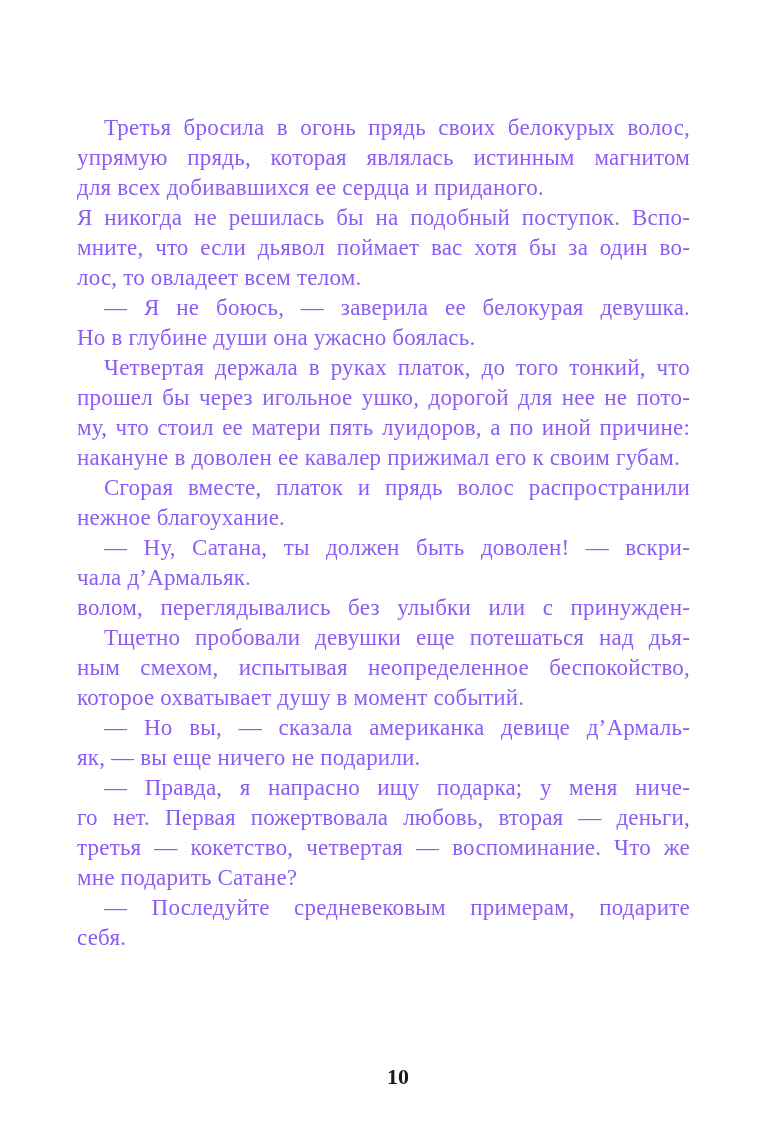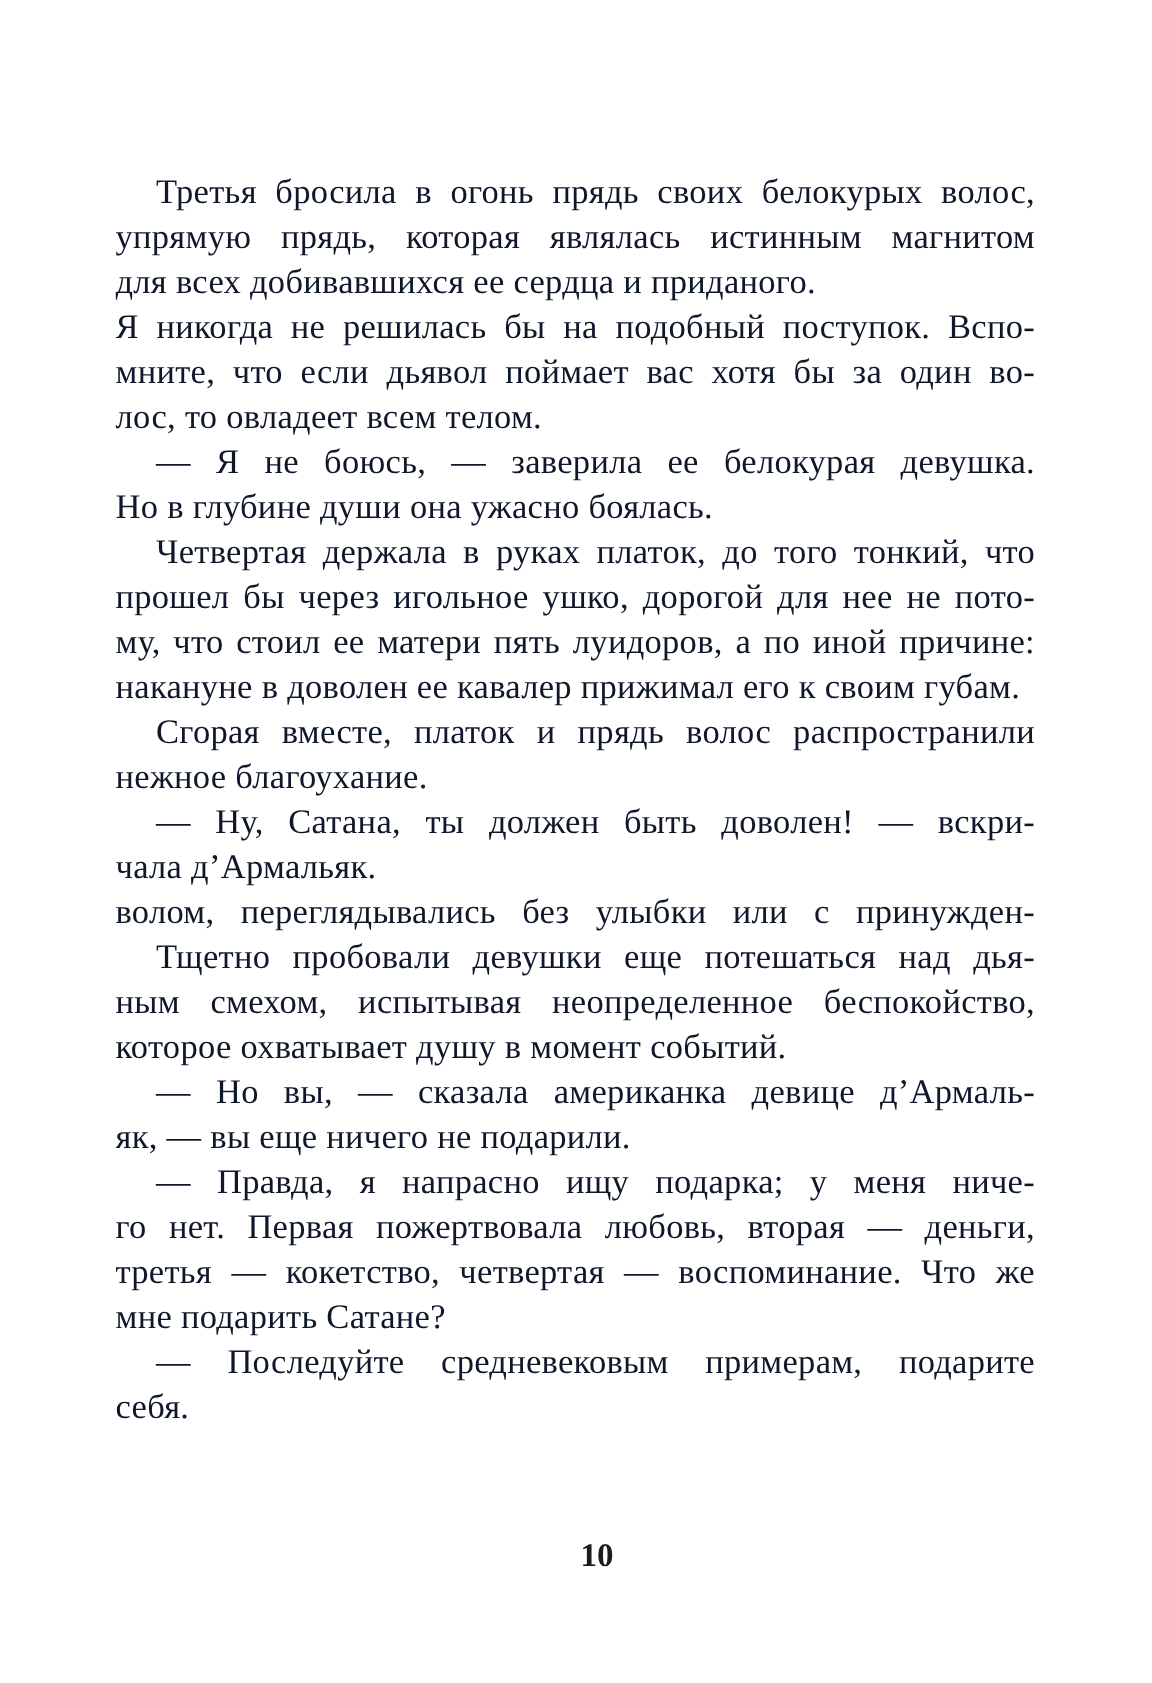--- a/index.html
+++ b/index.html
@@ -41,34 +41,34 @@
     white-space: normal;
   }
   .line.first {
     text-indent: 27px;
   }
   .line.last {
     text-align-last: left;
   }
   .page-number {
     position: absolute;
-    top: 1024px;
+    top: 1064px;
     left: 28px;
     width: 740px;
     text-align: center;
     font-size: 22px;
     font-weight: 700;
     color: #1b1b1b;
   }
 </style>
 </head>
 <body style="background: rgb(255, 255, 255);">
 
 <div class="book-page">
-  <div class="text-block" style="color: #0f172a;">
+  <div class="text-block" style="color: #8b5cf6;">
       <div class="para">
         <div class="line first">Третья бросила в огонь прядь своих белокурых волос,</div>
         <div class="line">упрямую прядь, которая являлась истинным магнитом</div>
         <div class="line last">для всех добивавшихся ее сердца и приданого.</div>
       </div>
       <div class="para">
         <div class="line">Я никогда не решилась бы на подобный поступок. Вспо-</div>
         <div class="line">мните, что если дьявол поймает вас хотя бы за один во-</div>
         <div class="line last">лос, то овладеет всем телом.</div>
       </div>

